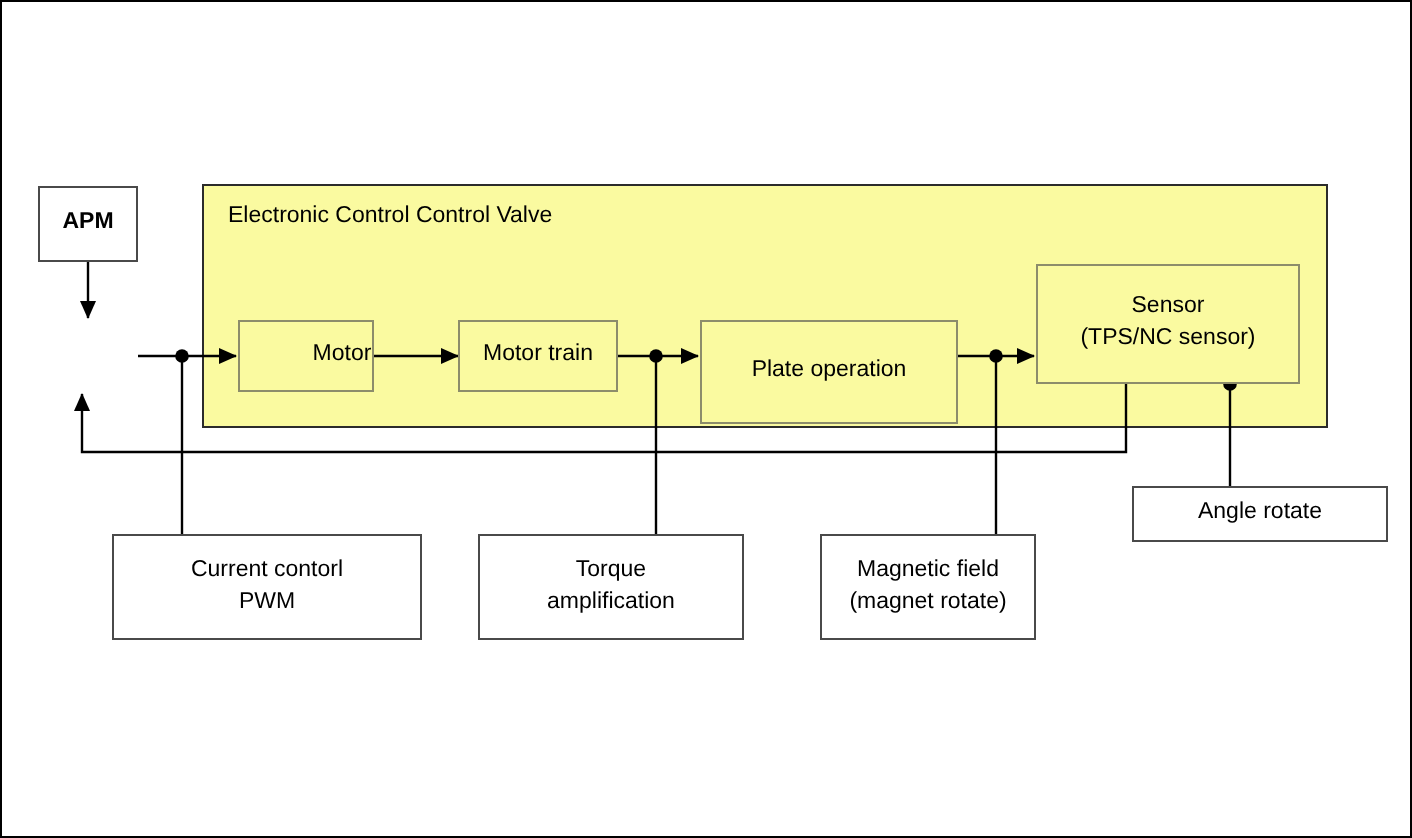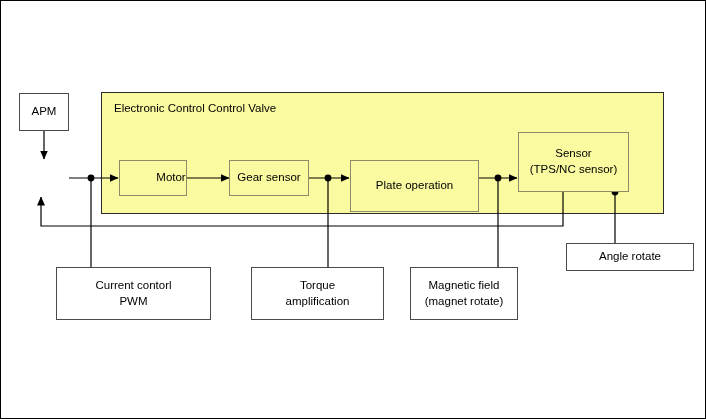--- a/index.html
+++ b/index.html
@@ -100,36 +100,36 @@
     </g>
 
     <g fill="#000000">
       <circle cx="90" cy="177" r="3.4"></circle>
       <circle cx="327" cy="177" r="3.4"></circle>
       <circle cx="497" cy="177" r="3.4"></circle>
       <circle cx="614" cy="191" r="3.4"></circle>
     </g>
   </svg>
 
-  <div class="box box-white" style="left:18px; top:92px; width:50px; height:38px;">APM</div>
+  <div class="box box-white" style="left:18px; top:92px; width:50px; height:38px;font-weight:bold;">APM</div>
 
 
   <div class="box box-yellow-inner" style="left:118px; top:159px; width:68px; height:36px;padding-left:36px;">Motor</div>
 
-  <div class="box box-yellow-inner" style="left:228px; top:159px; width:80px; height:36px;">Gear sensor</div>
+  <div class="box box-yellow-inner" style="left:228px; top:159px; width:80px; height:36px;">Motor train</div>
 
   <div class="box box-yellow-inner" style="left:349px; top:159px; width:129px; height:52px;">Plate operation</div>
 
-  <div class="box box-yellow-inner" style="left:517px; top:131px; width:111px; height:60px;">Sensor
+  <div class="box box-yellow-inner" style="left:517px; top:131px; width:132px; height:60px;">Sensor
 (TPS/NC sensor)</div>
 
   <div class="box box-white" style="left:55px; top:266px; width:155px; height:53px;">Current contorl
 PWM</div>
 
-  <div class="box box-white" style="left:238px; top:266px; width:133px; height:53px;margin-left:12px;">Torque
+  <div class="box box-white" style="left:238px; top:266px; width:133px; height:53px;">Torque
 amplification</div>
 
   <div class="box box-white" style="left:409px; top:266px; width:108px; height:53px;">Magnetic field
 (magnet rotate)</div>
 
   <div class="box box-white" style="left:565px; top:242px; width:128px; height:28px;">Angle rotate</div>
 
 </div>
 
 </body></html>

